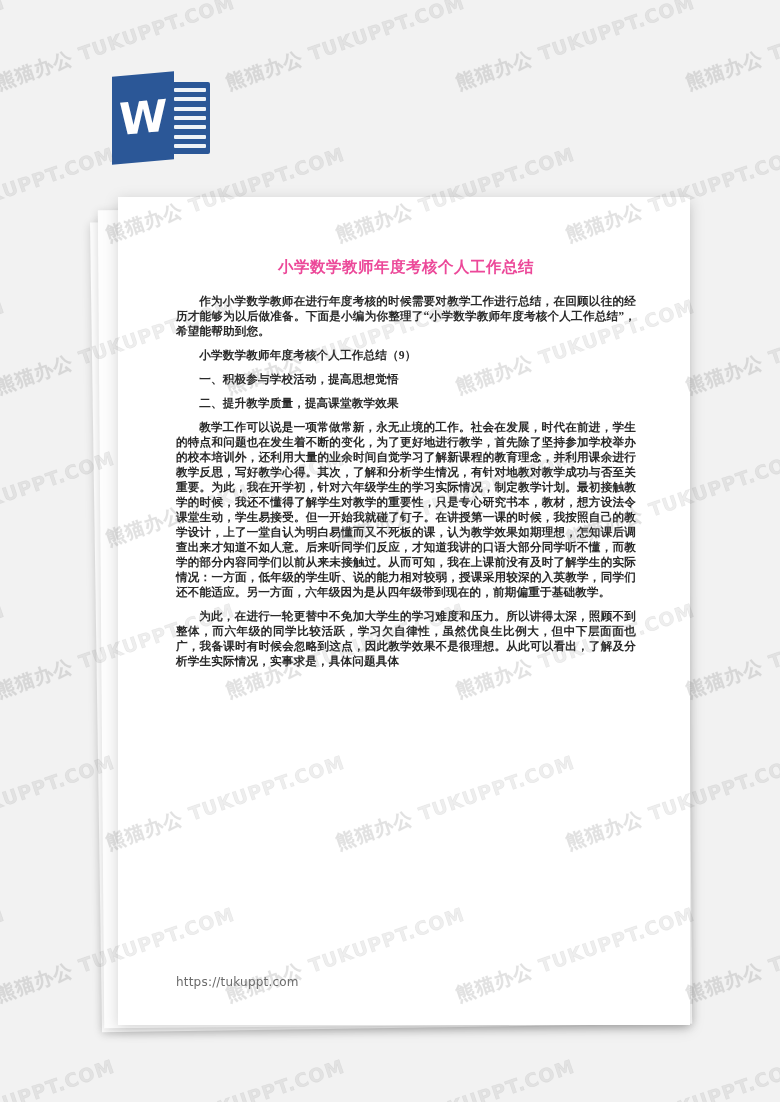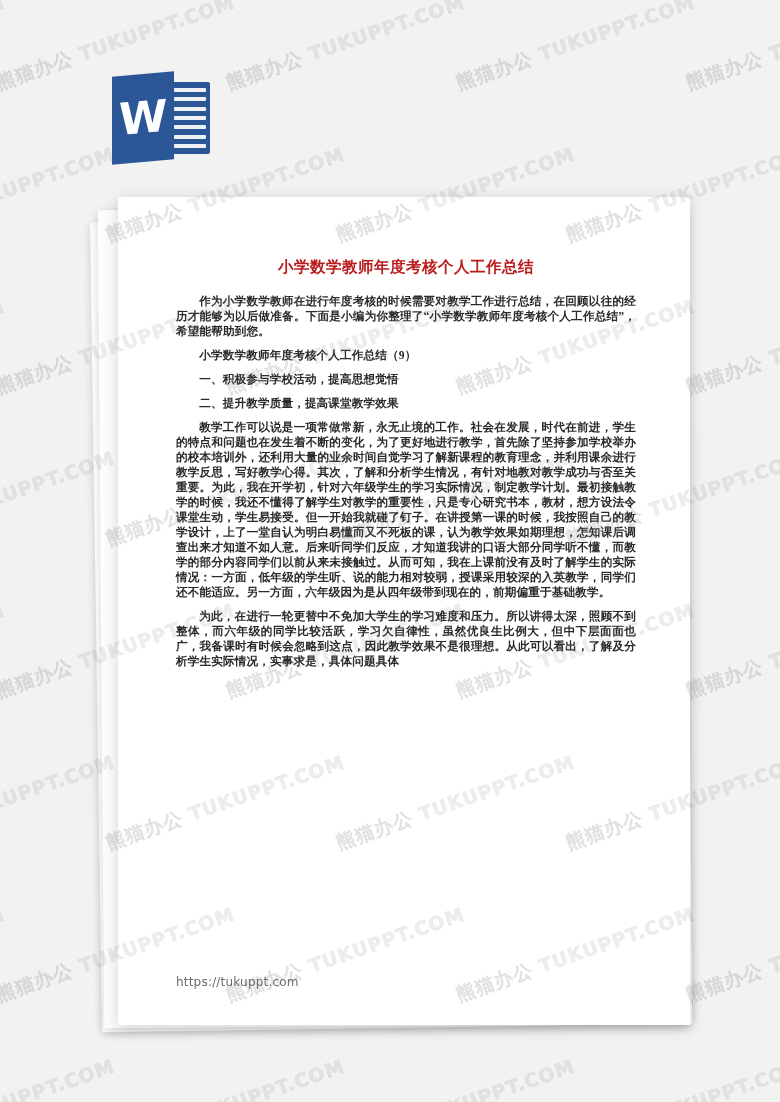--- a/index.html
+++ b/index.html
@@ -143,21 +143,21 @@
   #doc-body {
     position: absolute;
     left: 58px;
     top: 60px;
     width: 460px;
   }
   #doc-title {
     font-family: "DejaVu Serif", serif;
     font-weight: 700;
     font-size: 15.5px;
-    color: #b91c1c;
+    color: #ec4899;
     text-align: center;
     letter-spacing: 0.5px;
     margin: 0 0 16px 0;
   }
   .para {
     font-size: 11.6px;
     line-height: 15px;
     color: #2a2a2a;
     text-align: justify;
     text-justify: inter-ideograph;

